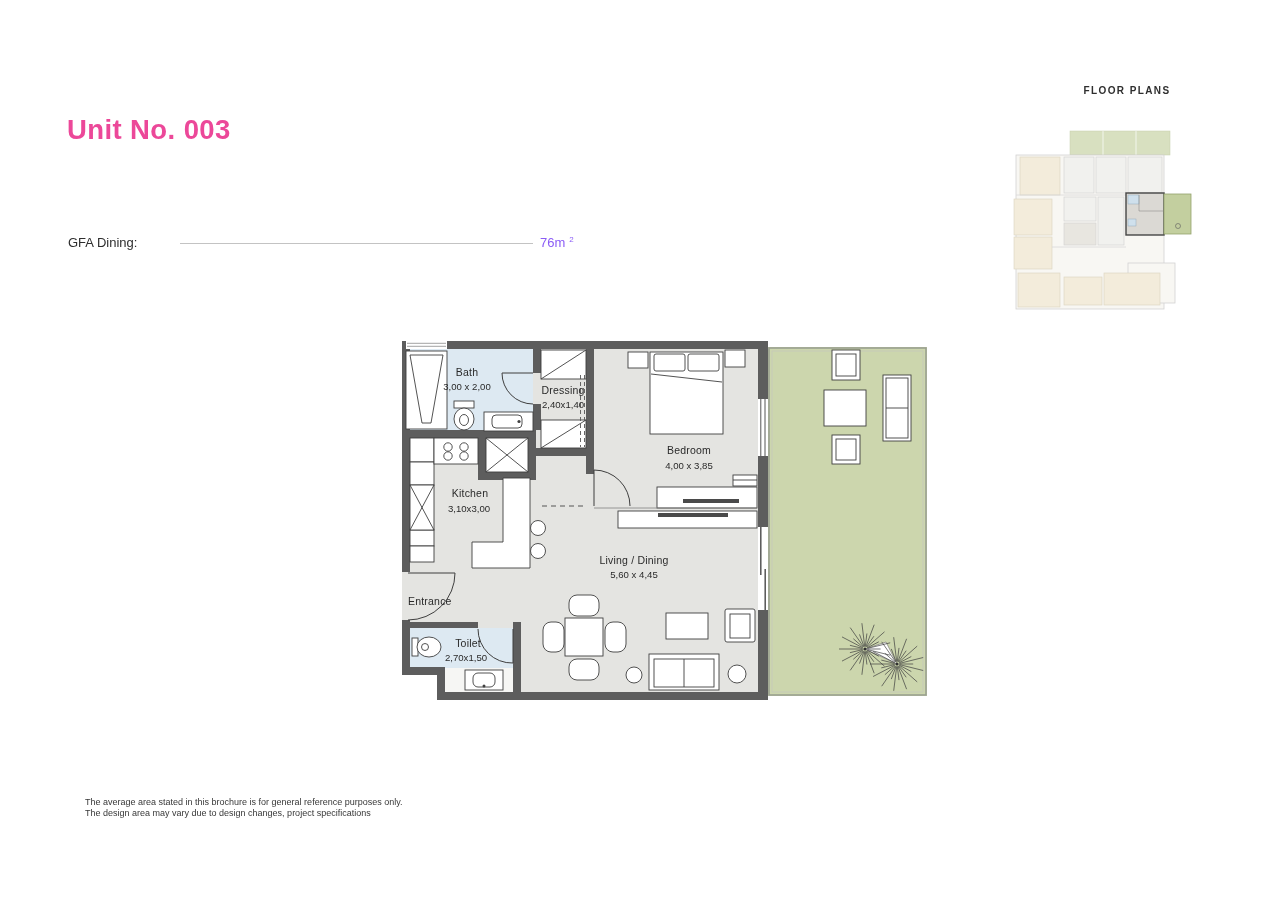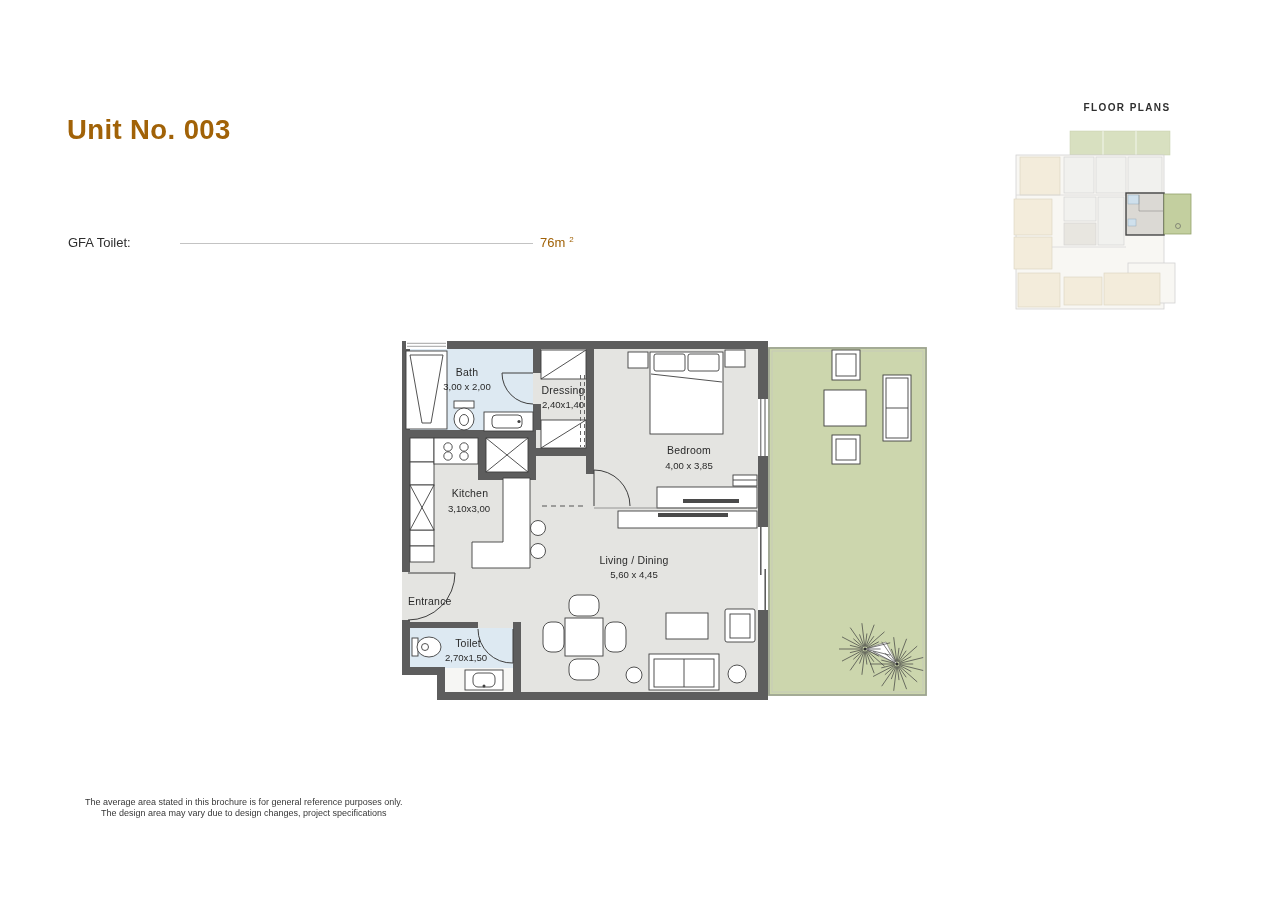--- a/index.html
+++ b/index.html
@@ -1,46 +1,46 @@
 <!DOCTYPE html>
 <html><head>
 <meta charset="utf-8">
 <style>
   html,body{margin:0;padding:0;}
   body{width:1280px;height:905px;background:#ffffff;position:relative;overflow:hidden;
        font-family:"Liberation Sans", sans-serif;color:#222;}
   .abs{position:absolute;}
   .title{left:67px;top:111px;font-size:27.5px;line-height:37px;font-weight:600;
-         color:#a16207;letter-spacing:.4px;}
+         color:#ec4899;letter-spacing:.4px;}
   .gfa-row{left:68px;top:235px;font-size:13px;color:#2e2e2e;}
   .gfa-line{left:180px;top:243px;width:353px;border-top:1px solid #c3c3c3;height:0;}
-  .gfa-value{left:540px;top:235px;font-size:13px;color:#a16207;}
+  .gfa-value{left:540px;top:235px;font-size:13px;color:#8b5cf6;}
   .gfa-value sup{font-size:8px;margin-left:4px;}
   .floorplans{left:1060px;top:85px;width:134px;text-align:center;font-size:10px;
-              font-weight:700;letter-spacing:1.4px;color:#2f2f2f;margin-top:17px;}
-  .disclaimer{left:85px;top:797px;font-size:9px;line-height:10.8px;color:#383838;text-align:center;}
+              font-weight:700;letter-spacing:1.4px;color:#2f2f2f;}
+  .disclaimer{left:85px;top:797px;font-size:9px;line-height:10.8px;color:#383838;}
   svg text{font-family:"Liberation Sans", sans-serif;}
   .lbl{font-size:10.5px;fill:#2a2a2a;letter-spacing:.2px;}
   .dim{font-size:9.6px;fill:#2a2a2a;}
   .wall{fill:#5d5d5d;}
   .furn{fill:#ffffff;stroke:#3f3f3f;stroke-width:.9;}
   .furnl{fill:none;stroke:#3f3f3f;stroke-width:.9;}
   .door{fill:none;stroke:#3f3f3f;stroke-width:1;}
   .thin{stroke:#8a8a8a;stroke-width:.8;fill:none;}
   .mm-cream{fill:#f3ecdb;stroke:#dbd3bf;stroke-width:.6;}
   .mm-gray{fill:#f1f1ee;stroke:#cfcfcf;stroke-width:.6;}
 </style>
 </head>
 <body>
 
 <div class="abs title">
   <div>Unit No. 003</div>
 </div>
 
-<div class="abs gfa-row">GFA Toilet:</div>
+<div class="abs gfa-row">GFA Dining:</div>
 <div class="abs gfa-line"></div>
 <div class="abs gfa-value"><span>76m</span><sup>2</sup></div>
 
 <div class="abs floorplans">FLOOR PLANS</div>
 
 <svg class="abs" style="left:1008px;top:127px;width:186px;height:185px" viewBox="0 0 186 185">
   <g>
     <rect x="62" y="4" width="100" height="24" fill="#ccd6ab" opacity=".75" stroke="#b3bf92" stroke-width=".5"></rect>
     <line x1="95" y1="4" x2="95" y2="28" stroke="#ffffff" stroke-width=".7"></line>
     <line x1="128" y1="4" x2="128" y2="28" stroke="#ffffff" stroke-width=".7"></line>

